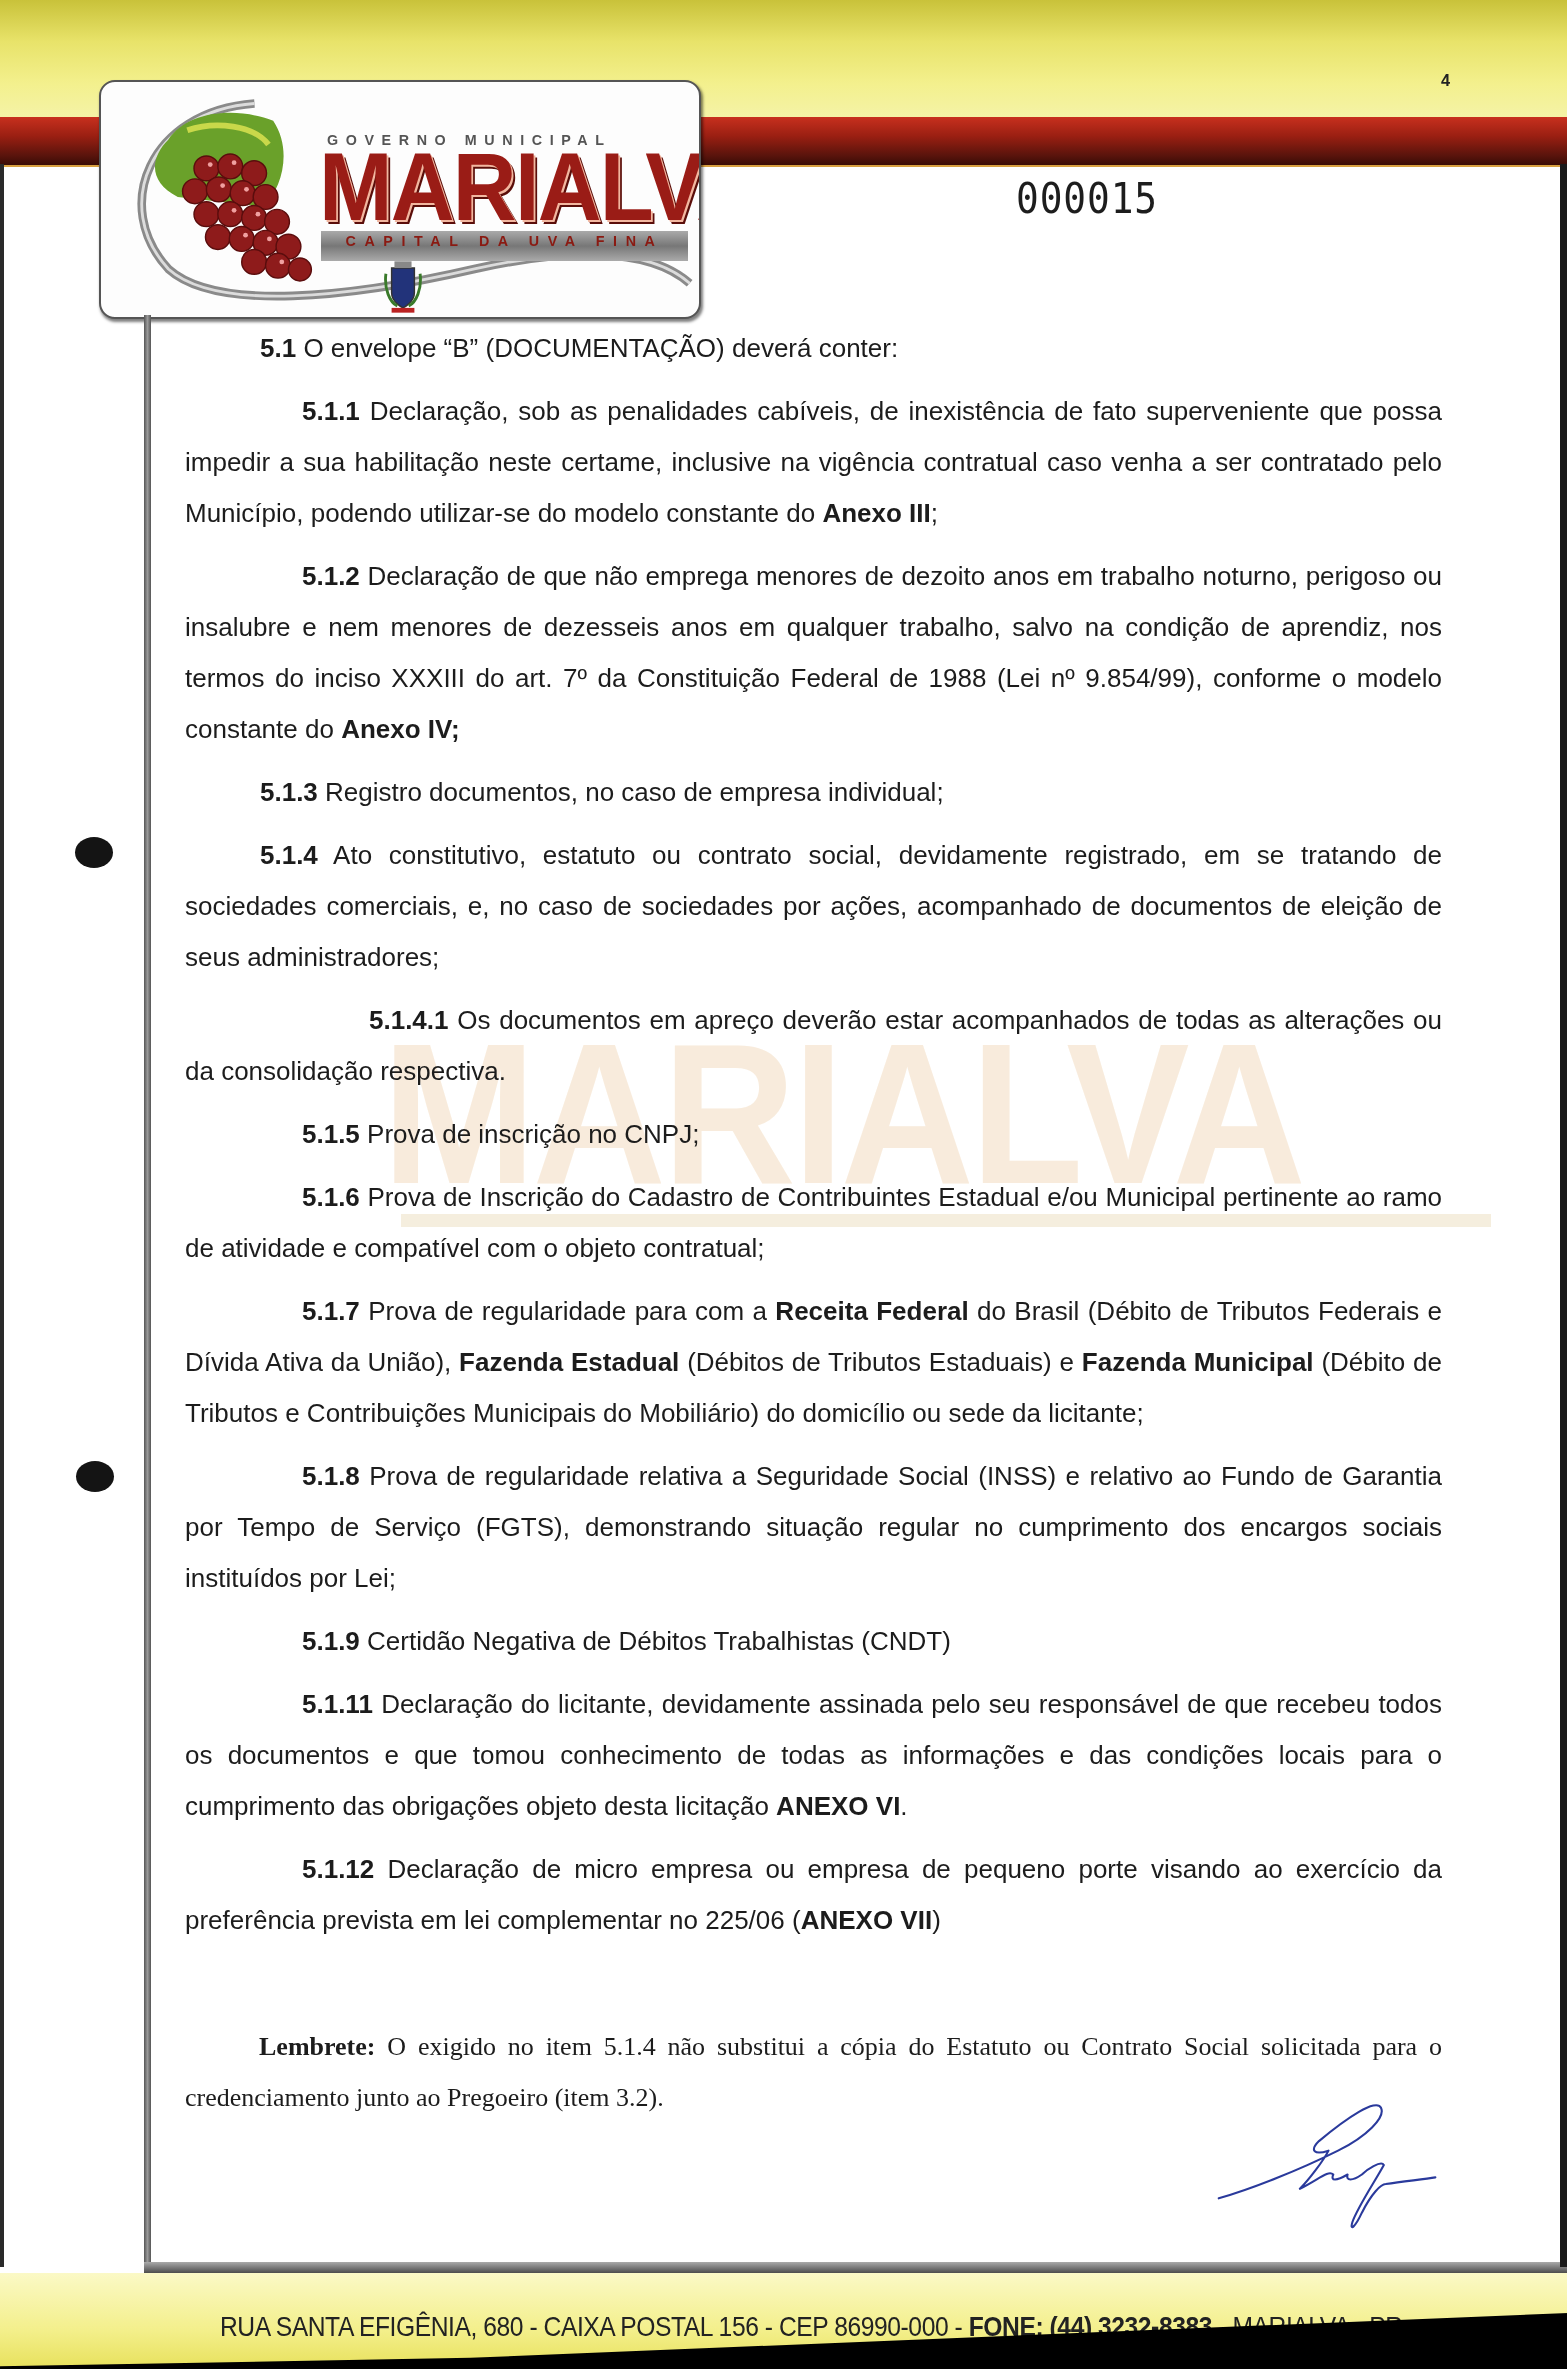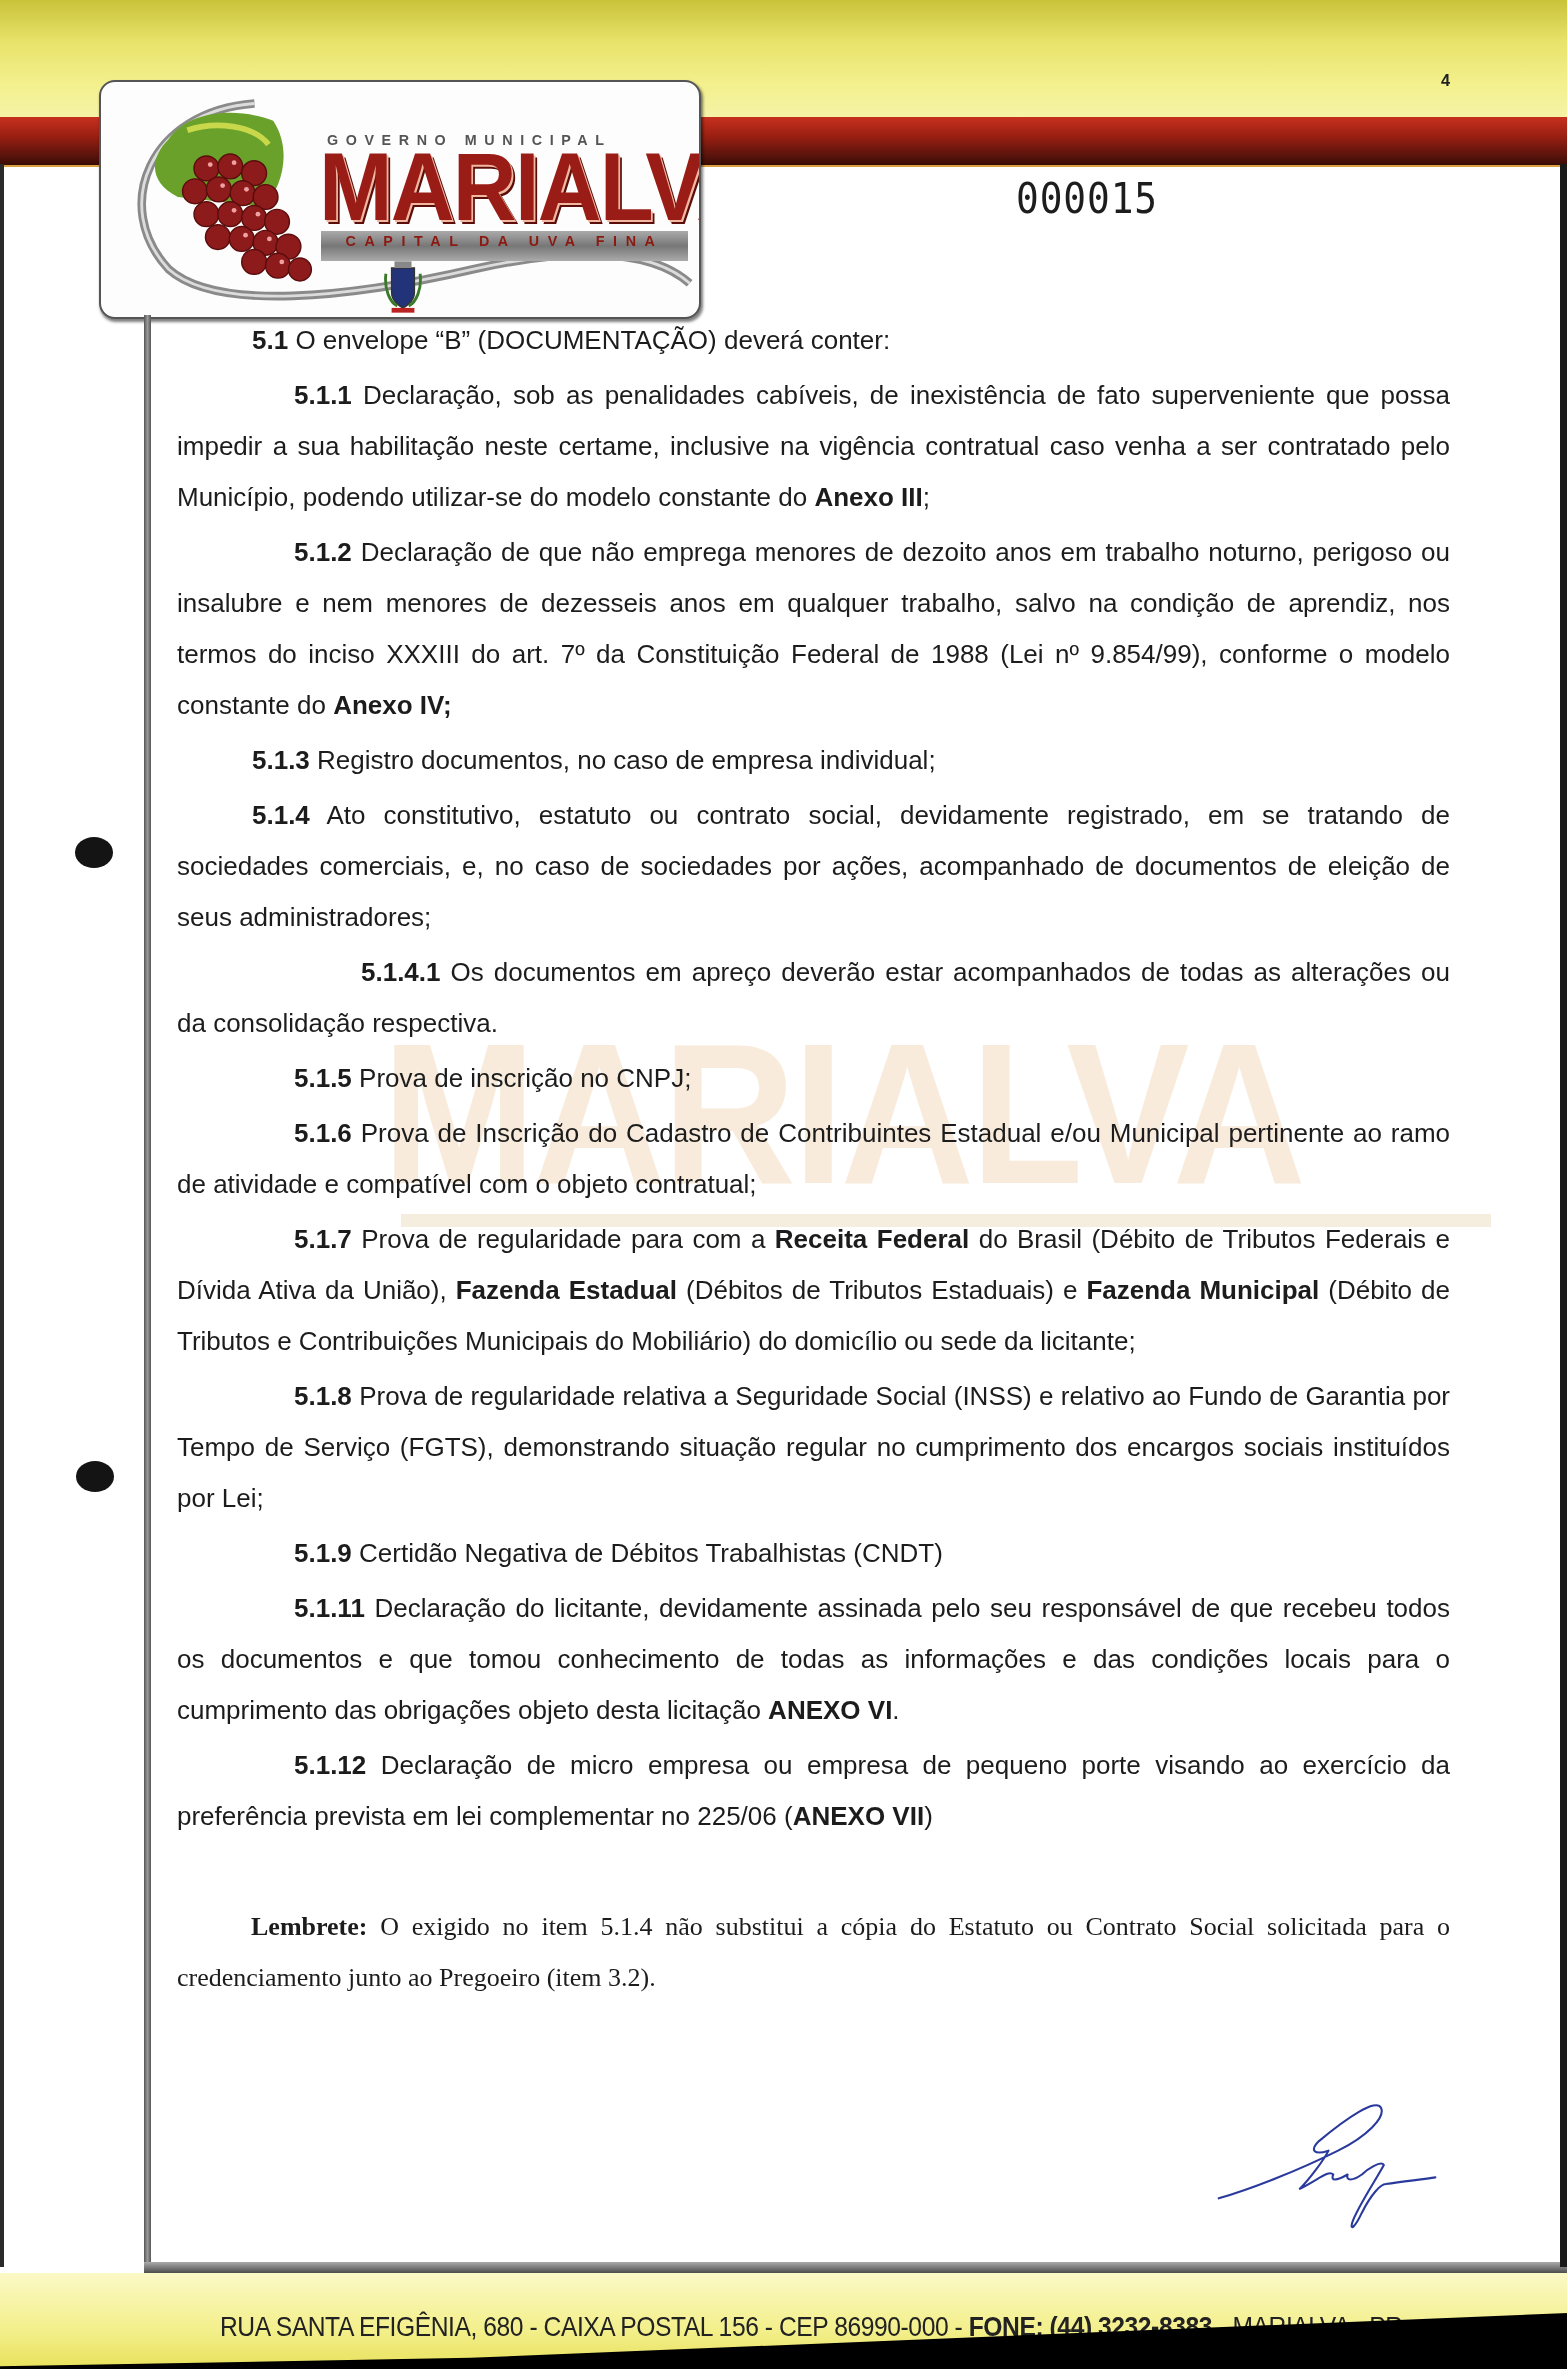--- a/index.html
+++ b/index.html
@@ -79,21 +79,21 @@
   .watermark-band {
     position: absolute; left: 401px; top: 1214px; width: 1090px; height: 13.4px;
     background: #eee2c8; opacity: 0.6;
   }
 
   
   .content {
     position: absolute; left: 173px; top: 311px; width: 1281px;
     font-size: 26px; line-height: 51px;
   }
-  .para { margin: 4px; text-align: justify; }
+  .para { margin: 12px; text-align: justify; }
   .ind1 { text-indent: 117px; }
   .ind0 { text-indent: 75px; }
   .ind2 { text-indent: 184px; }
   .num { font-weight: bold; }
   .b { font-weight: bold; }
   .spacer { height: 51px; }
   .reminder { text-indent: 74px; font-family: Liberation Serif, serif; }
 
   .signature { position: absolute; left: 1214px; top: 2093px; }
 

